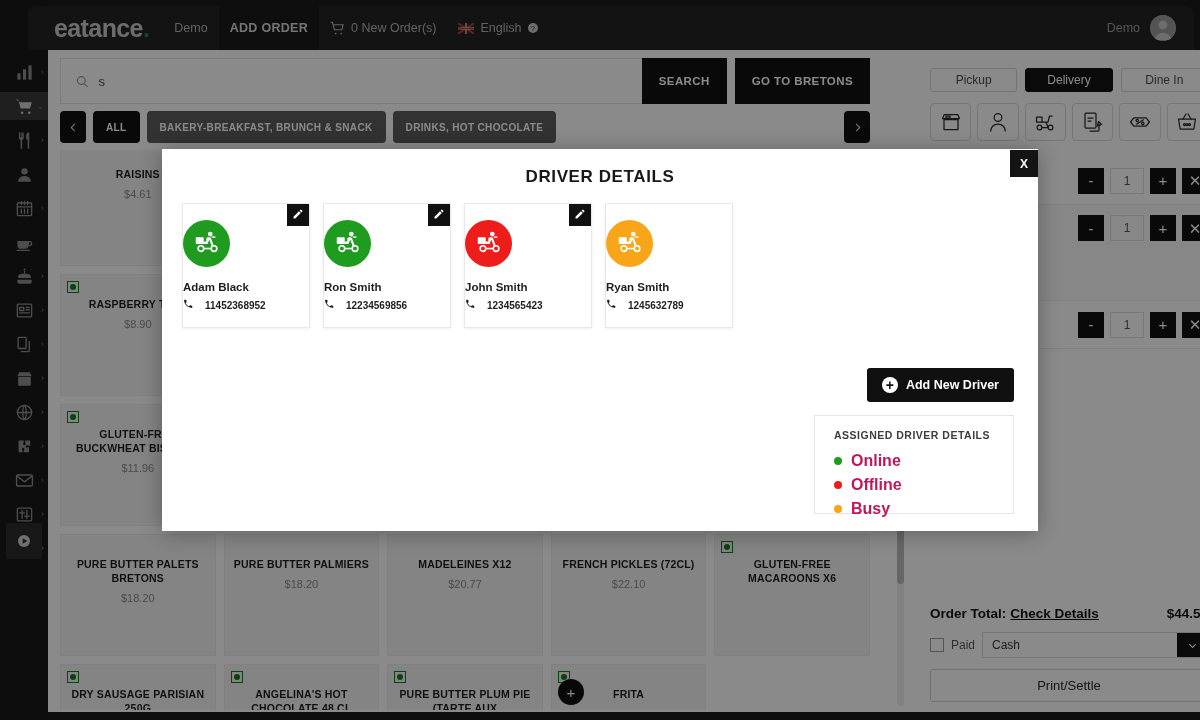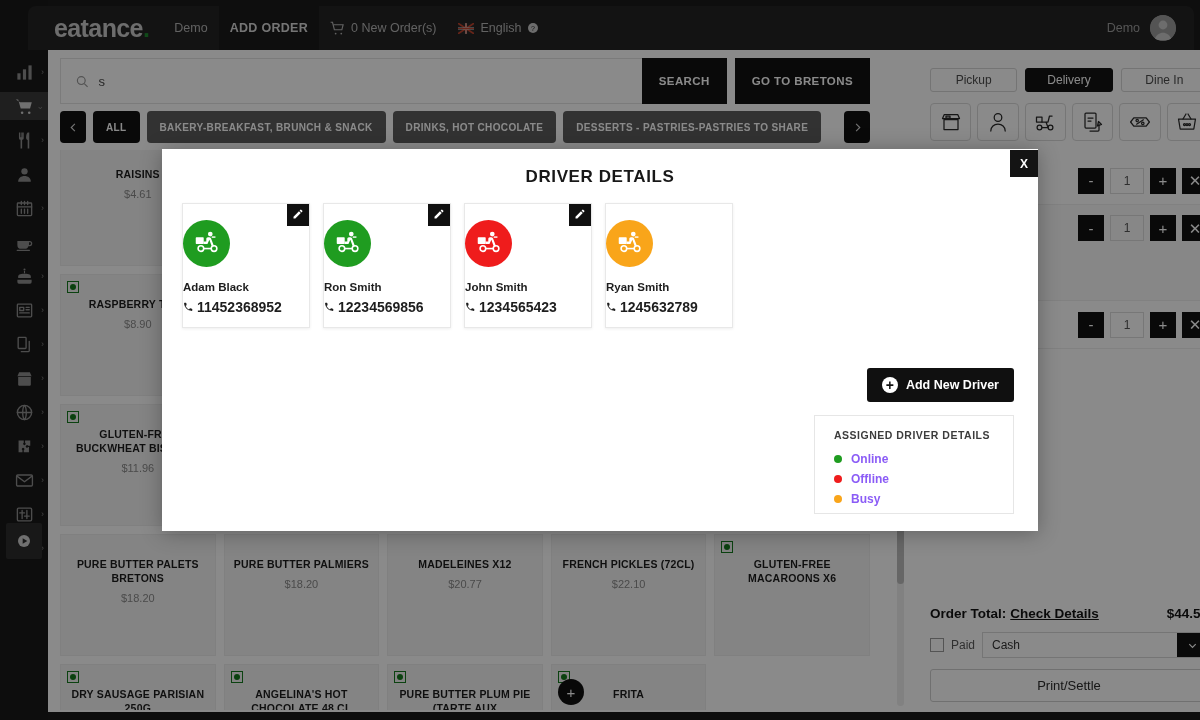--- a/index.html
+++ b/index.html
@@ -239,22 +239,22 @@
     display:flex; align-items:center; justify-content:center; cursor:pointer;
   }
   .dcard .pencil svg{ width:12px; height:12px; }
   .dcircle{
     width:47px; height:47px; border-radius:50%; display:flex;
     align-items:center; justify-content:center;
   }
   .dcircle svg{ width:30px; height:30px; }
   .dname{ font-size:11.5px; font-weight:700; color:#1e1e1e; margin-top:14px; }
   .dphone{
-    font-size:14px; font-weight:700; color:#1e1e1e; margin-top:6px;
-    display:flex; align-items:center; gap:4px;
+    font-size:10px; font-weight:700; color:#1e1e1e; margin-top:6px;
+    display:flex; align-items:center; gap:12px;
   }
   .dphone svg{ width:10px; height:10px; }
 
   #addbtn{
     position:absolute; right:24px; top:219px; height:34px; background:#101010;
     color:#fff; border-radius:3px; display:flex; align-items:center; gap:8px;
     padding:0 15px; font-size:12.5px; font-weight:700; cursor:pointer;
   }
   #addbtn .plus{
     width:16px; height:16px; border-radius:50%; background:#fff; color:#101010;
@@ -263,21 +263,21 @@
   }
   #legend{
     position:absolute; right:24px; top:266px; width:200px; height:99px;
     border:1px solid #e6e6e6; background:#fff; padding:13px 0 0 19px;
   }
   #legend .ltitle{
     font-size:10.5px; font-weight:700; color:#3c3c3c; letter-spacing:.5px; margin-bottom:11px;
   }
   .lrow{ display:flex; align-items:center; gap:9px; margin-bottom:6px; }
   .lrow .dotc{ width:8px; height:8px; border-radius:50%; display:block; }
-  .lrow .ltxt{ font-size:12px; font-weight:700; color:#8b5cf6; }
+  .lrow .ltxt{ font-size:16px; font-weight:700; color:#be185d; }
 </style>
 </head>
 <body>
 
 <div id="app-shell">
 
   <div id="sidebar">
     <div style="height:58px"></div>
     <div id="sidebar-items">
         <div class="side-item" style="margin-bottom: 6px;">
@@ -498,23 +498,20 @@
       <div id="catclip">
           <div class="cat all">
             <span>ALL</span>
           </div>
           <div class="cat">
             <span>BAKERY-BREAKFAST, BRUNCH &amp; SNACK</span>
           </div>
           <div class="cat">
             <span>DRINKS, HOT CHOCOLATE</span>
           </div>
-          <div class="cat">
-            <span>DESSERTS - PASTRIES-PASTRIES TO SHARE</span>
-          </div>
         </div>
       <div class="arrow-btn">
         <svg viewBox="0 0 24 24" width="11" height="11" fill="none" stroke="#d8d8d8" stroke-width="2.4">
             <path d="M9 4l8 8-8 8"></path>
           </svg>
       </div>
     </div>
 
     <div id="gridwrap">
       <div id="grid">

